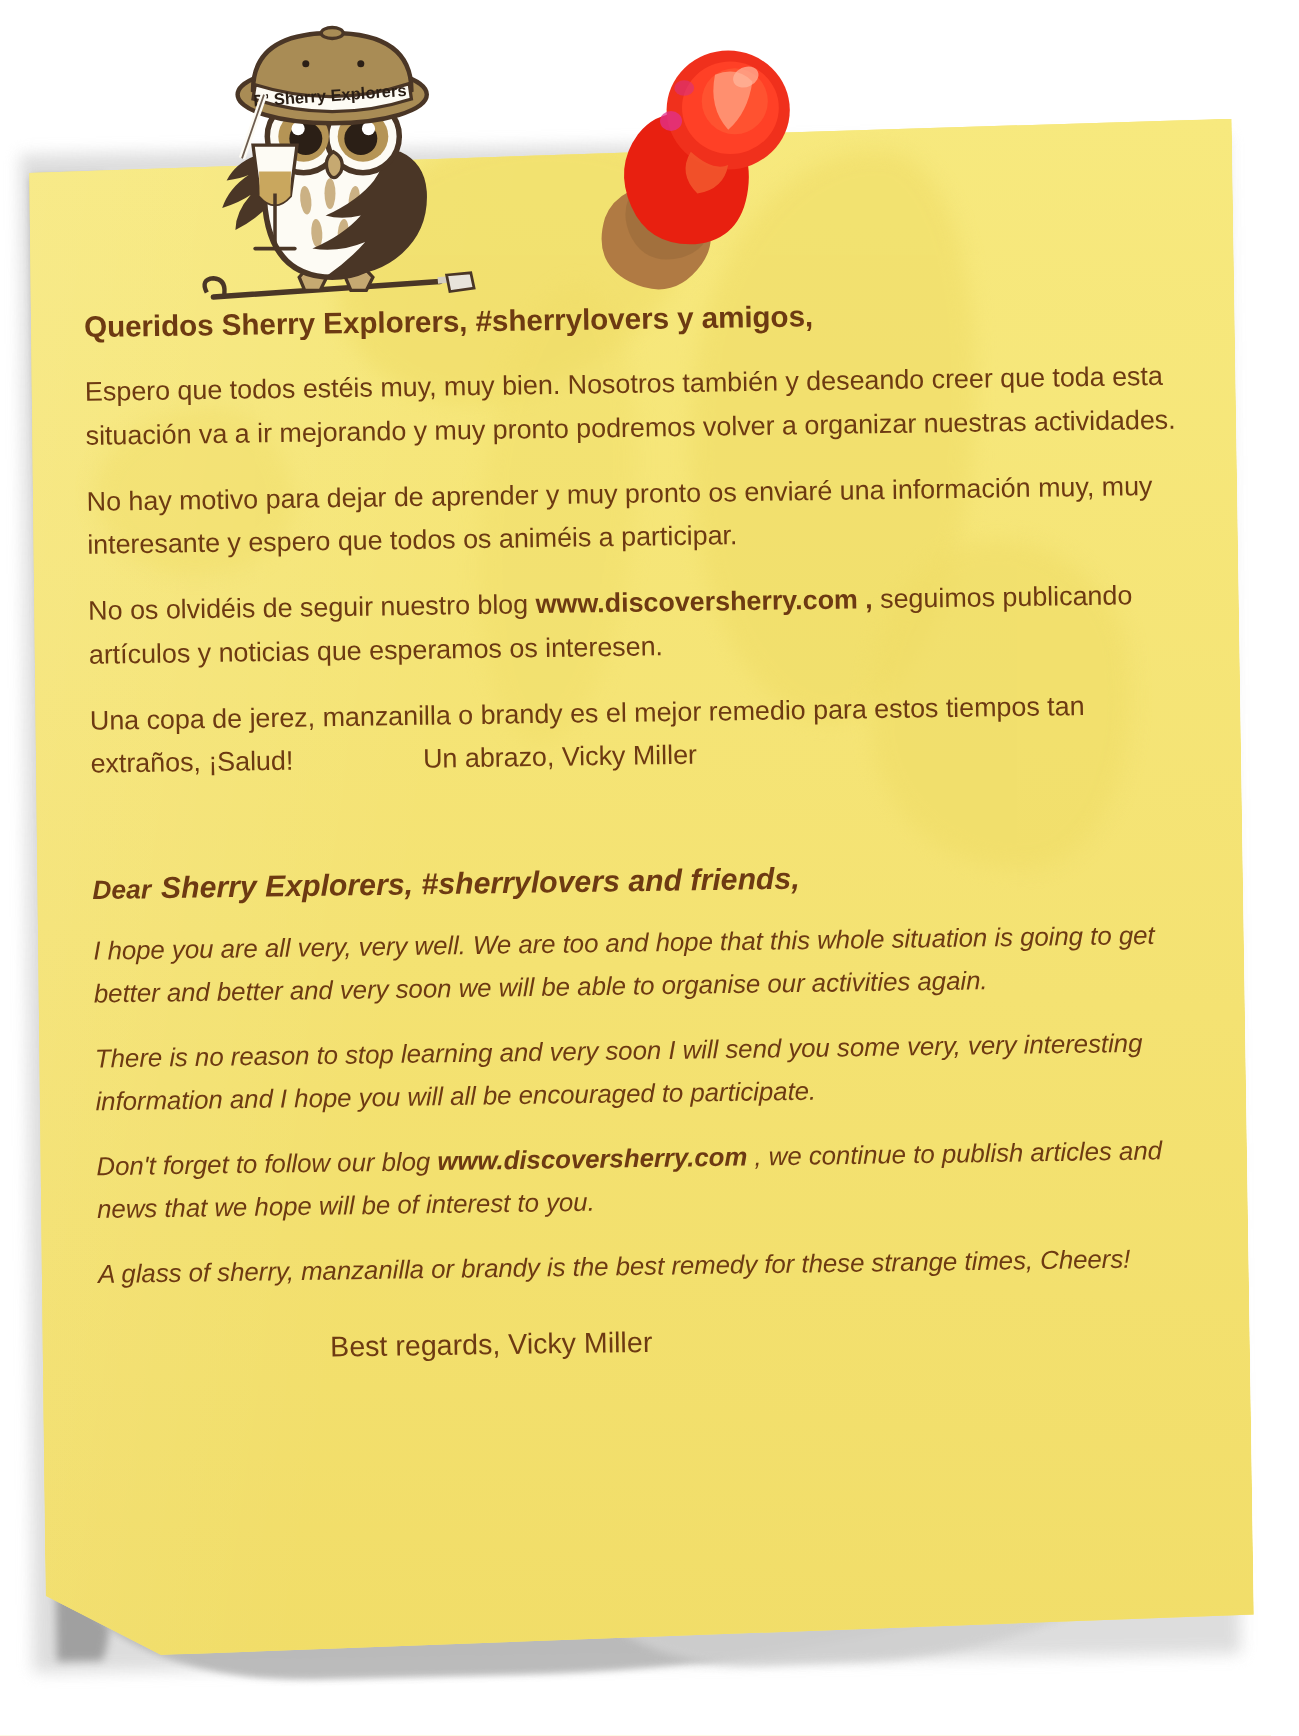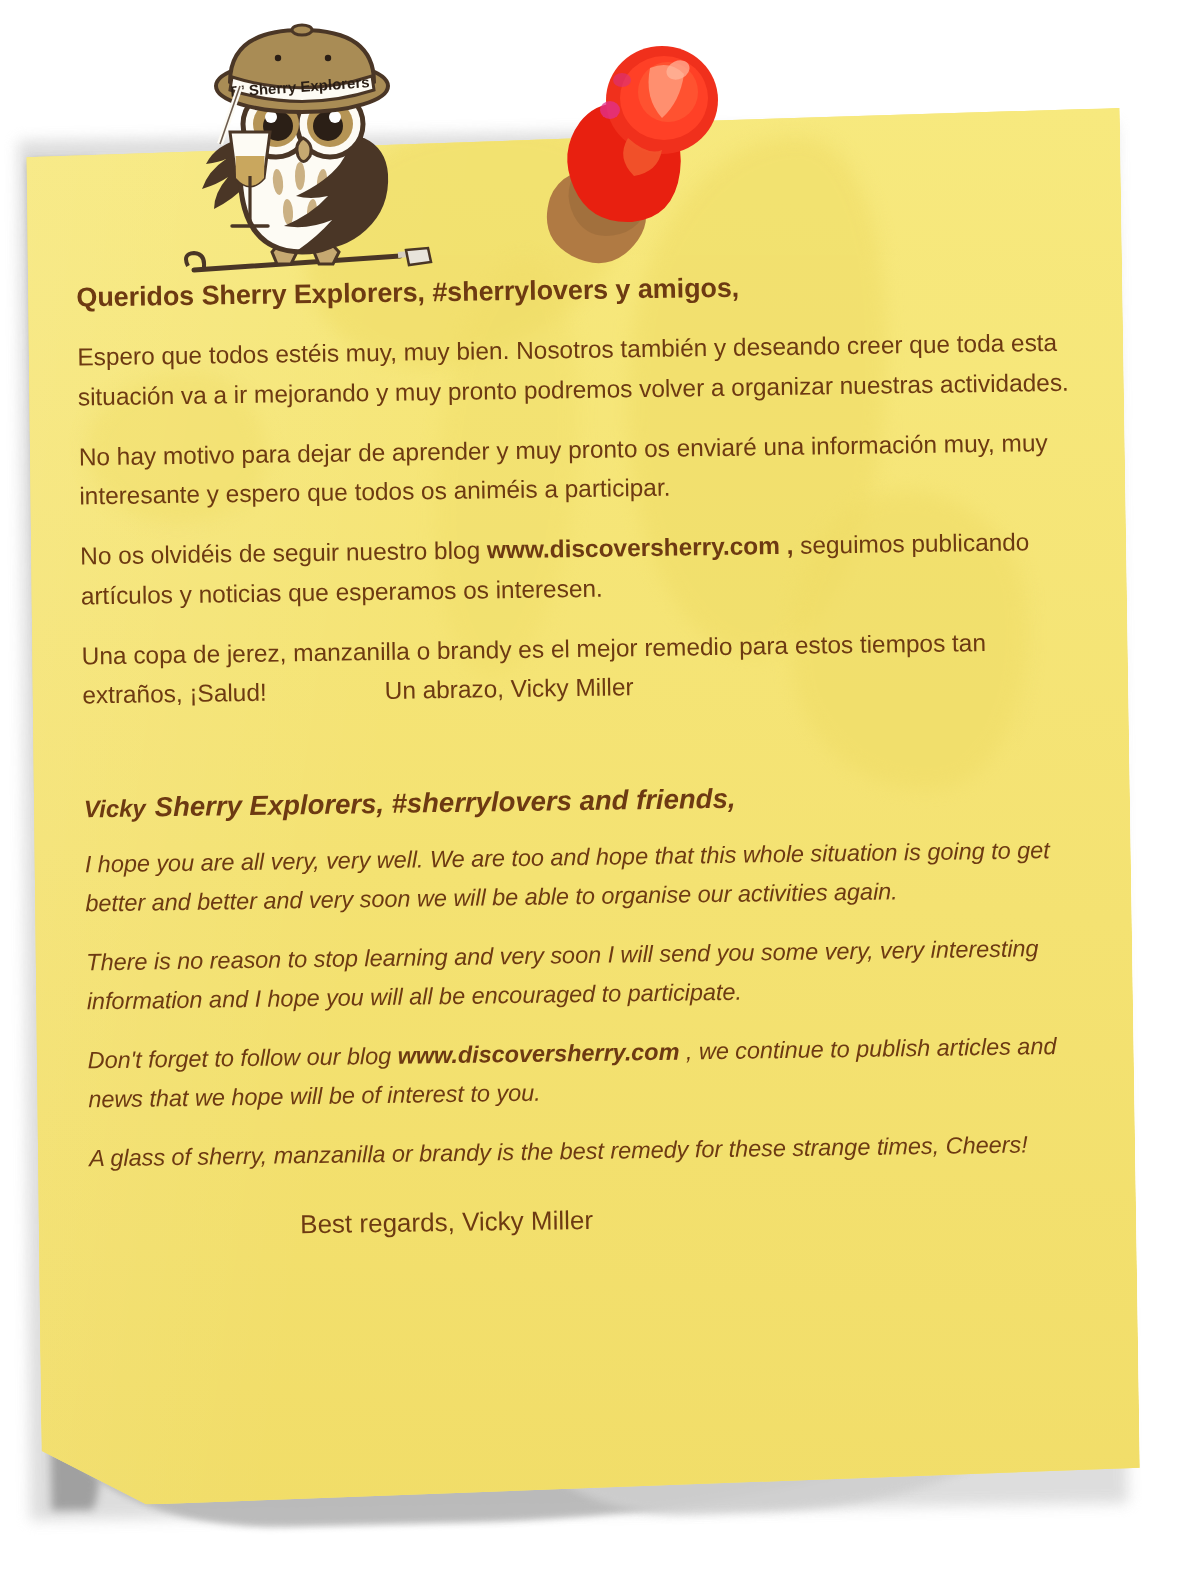--- a/index.html
+++ b/index.html
@@ -128,21 +128,21 @@
       <p class="es">Espero que todos estéis muy, muy bien.   Nosotros también y deseando creer que toda esta situación va a ir mejorando y muy pronto podremos volver a organizar nuestras actividades.</p>
 
       <p class="es">No hay motivo para dejar de aprender y muy pronto os enviaré una información muy, muy interesante y espero que todos os animéis a participar.</p>
 
       <p class="es"><span>No os olvidéis de seguir nuestro blog  </span><b>www.discoversherry.com ,</b><span> seguimos  publicando artículos y noticias que esperamos os interesen.</span></p>
 
       <p class="es"><span>Una copa de jerez, manzanilla o brandy es el mejor remedio para estos tiempos tan extraños, ¡Salud!</span><span class="sig-es">Un abrazo,  Vicky Miller</span></p>
 
       <div class="gap"></div>
 
-      <h1 class="h-en"><span class="dear">Vicky</span>
+      <h1 class="h-en"><span class="dear">Dear</span>
         <span class="rest">Sherry Explorers, #sherrylovers and friends,</span></h1>
 
       <p class="en">I hope you are all very, very well.   We are too and hope that this whole situation is going to get better and better and very soon we will be able to organise our activities again.</p>
 
       <p class="en">There is no reason to stop learning and very soon I will send you some very, very interesting information and I hope you will all  be encouraged to participate.</p>
 
       <p class="en"><span>Don't forget to follow our blog </span><b>www.discoversherry.com</b><span> , we continue to publish articles and news that we hope will be of interest to you.</span></p>
 
       <p class="en">A glass of sherry, manzanilla or brandy is the best remedy for these strange  times, Cheers!</p>
 

